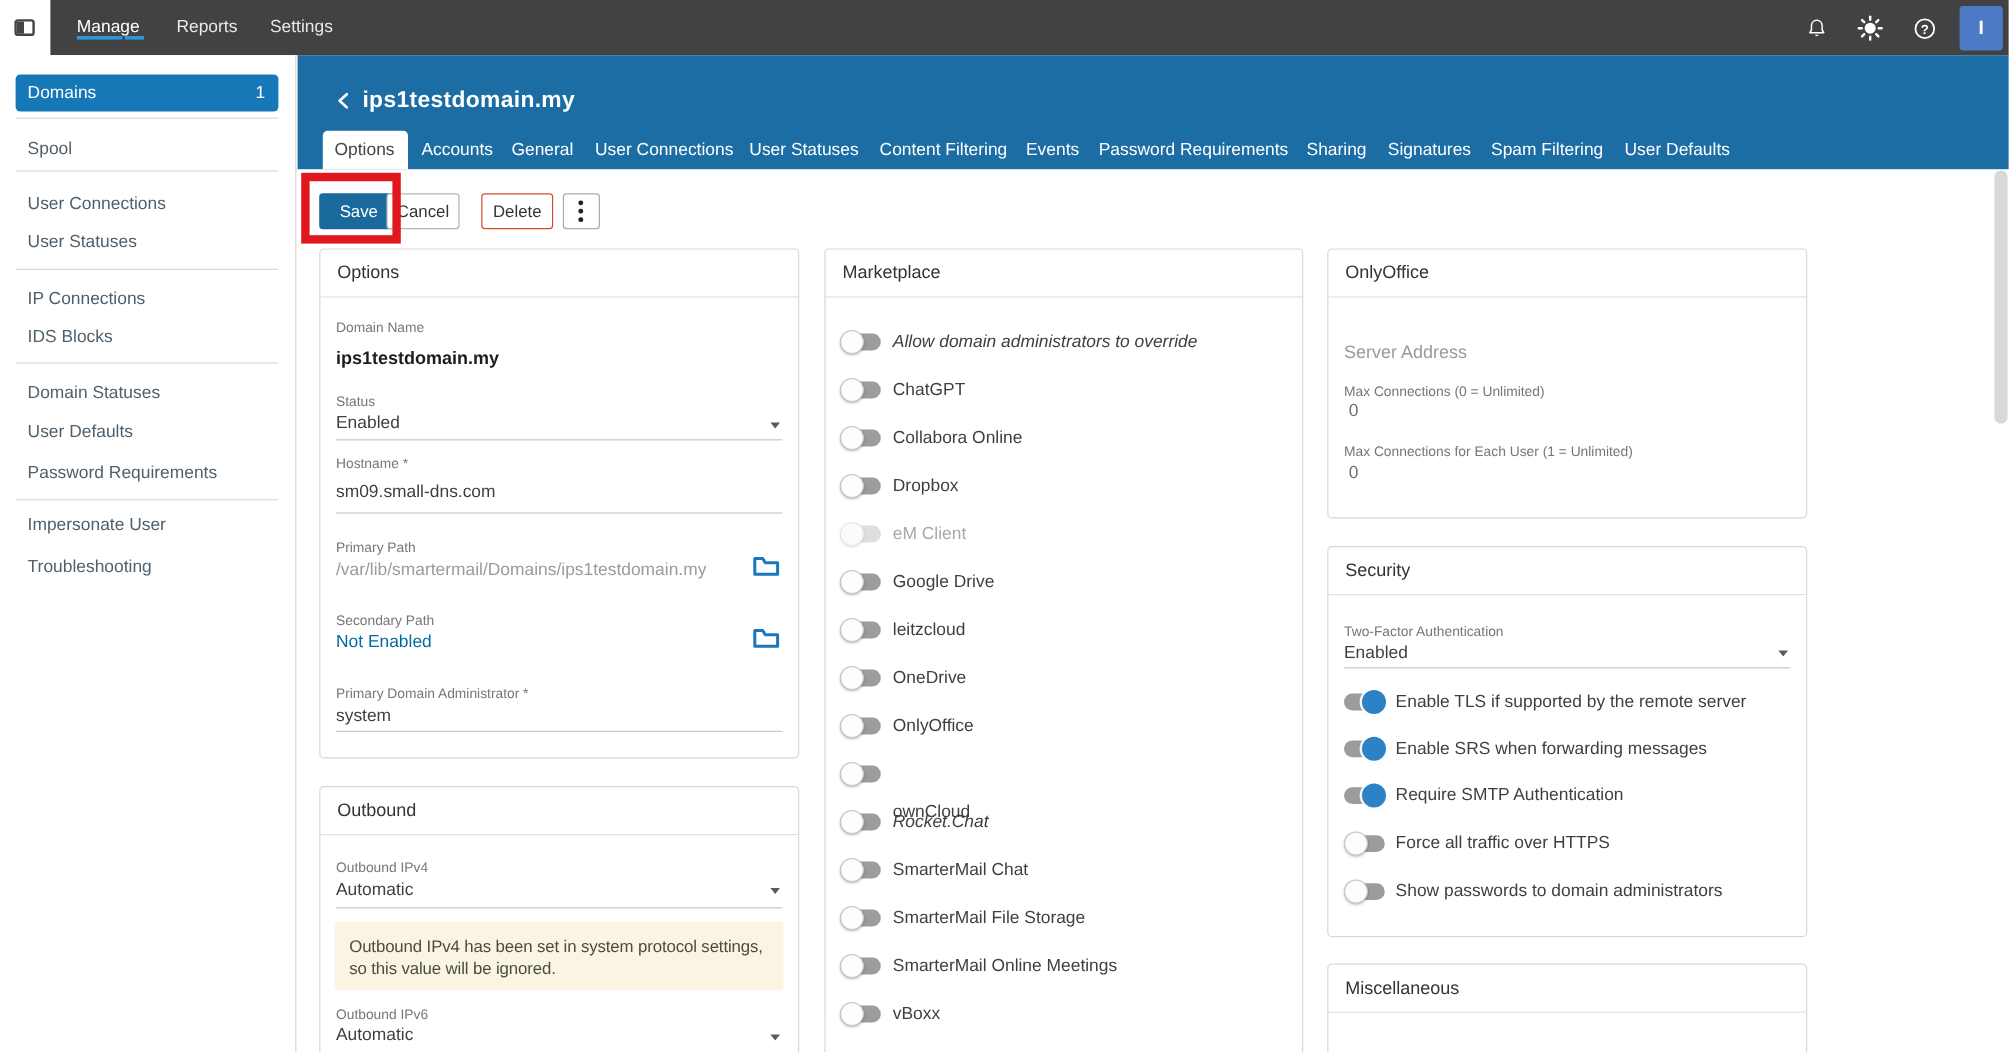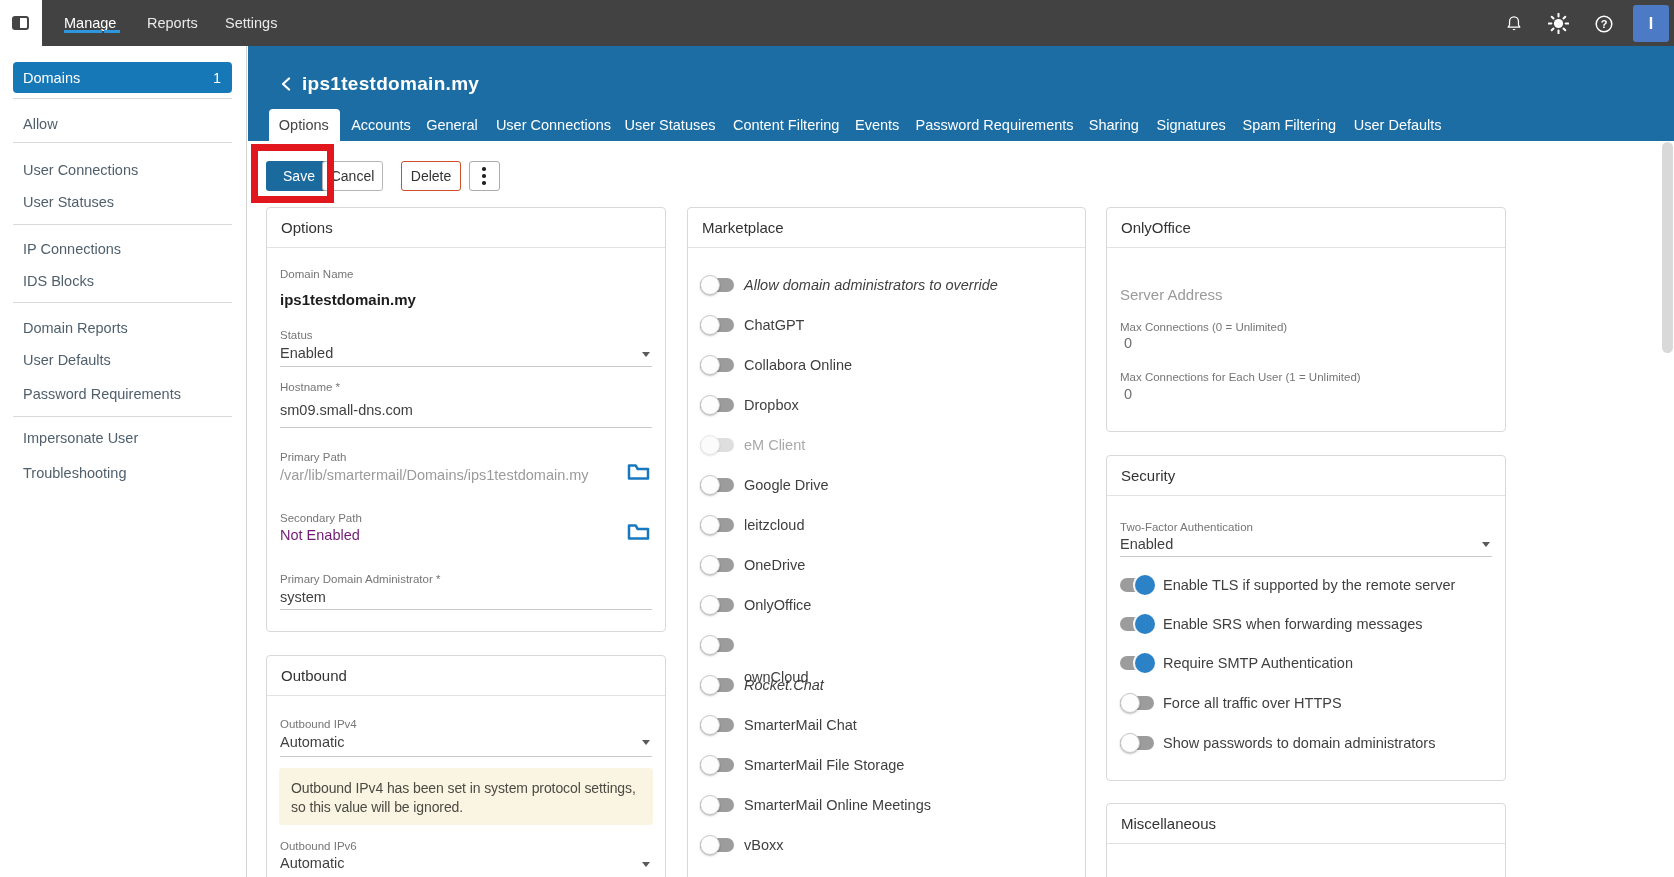--- a/index.html
+++ b/index.html
@@ -58,29 +58,29 @@
   <circle cx="9" cy="9" r="7.8" fill="none" stroke="#fff" stroke-width="1.5"></circle>
   <text x="9" y="13" font-size="11" font-weight="bold" fill="#fff" text-anchor="middle" font-family="Liberation Sans">?</text>
 </svg>
 <div class="abs" style="left:1633px;top:5px;width:36px;height:37px;border-radius:3px;background:#4d7ac4;color:#fff;font-size:16px;font-weight:bold;display:flex;align-items:center;justify-content:center;">I</div>
 
 <div class="abs" style="left:0;top:46px;width:246px;height:831px;background:#fff;border-right:1px solid #d4d4d4;"></div>
 <div class="abs" style="left:13px;top:62px;width:219px;height:31px;background:#1778b7;border-radius:4px;"></div>
 <div class="t" style="left:23px;top:78px;color:#fff;">Domains</div>
 <div class="t" style="left:213px;top:78px;color:#fff;">1</div>
 <div class="sep" style="top:98px;"></div>
-<div class="t sbi" style="left:23px;top:124px;">Allow</div>
+<div class="t sbi" style="left:23px;top:124px;">Spool</div>
 <div class="sep" style="top:142px;"></div>
 <div class="t sbi" style="left:23px;top:169.5px;">User Connections</div>
 <div class="t sbi" style="left:23px;top:202px;">User Statuses</div>
 <div class="sep" style="top:224px;"></div>
 <div class="t sbi" style="left:23px;top:249px;">IP Connections</div>
 <div class="t sbi" style="left:23px;top:281px;">IDS Blocks</div>
 <div class="sep" style="top:302px;"></div>
-<div class="t sbi" style="left:23px;top:328px;">Domain Reports</div>
+<div class="t sbi" style="left:23px;top:328px;">Domain Statuses</div>
 <div class="t sbi" style="left:23px;top:360px;">User Defaults</div>
 <div class="t sbi" style="left:23px;top:394px;">Password Requirements</div>
 <div class="sep" style="top:416px;"></div>
 <div class="t sbi" style="left:23px;top:438px;">Impersonate User</div>
 <div class="t sbi" style="left:23px;top:473px;">Troubleshooting</div>
 
 <div class="abs" style="left:248px;top:46px;width:1426px;height:94.5px;background:#1b6da4;"></div>
 <svg class="abs" style="left:281px;top:77px;" width="10" height="14" viewBox="0 0 10 14">
   <polyline points="8,1.5 2,7 8,12.5" fill="none" stroke="#fff" stroke-width="2.2" stroke-linecap="round" stroke-linejoin="round"></polyline>
 </svg>
@@ -125,21 +125,21 @@
 <div class="hl" style="left:280px;top:365.5px;width:372px;"></div>
 <div class="lbl" style="left:280px;top:387px;">Hostname *</div>
 <div class="t" style="left:280px;top:409.5px;">sm09.small-dns.com</div>
 <div class="hl" style="left:280px;top:427px;width:372px;"></div>
 <div class="lbl" style="left:280px;top:457px;">Primary Path</div>
 <div class="t" style="left:280px;top:475px;color:#9b9b9b;">/var/lib/smartermail/Domains/ips1testdomain.my</div>
 <svg class="abs" style="left:627px;top:462.5px;" width="23" height="18" viewBox="0 0 23 18">
   <path d="M2 2.4 h6.6 l2.1 3.6 h10.3 v9.6 h-19 z" fill="none" stroke="#1878bf" stroke-width="2.5" stroke-linejoin="round"></path>
 </svg>
 <div class="lbl" style="left:280px;top:517.5px;">Secondary Path</div>
-<div class="t" style="left:280px;top:535px;color:#701a75;">Not Enabled</div>
+<div class="t" style="left:280px;top:535px;color:#0369a1;">Not Enabled</div>
 <svg class="abs" style="left:627px;top:522.5px;" width="23" height="18" viewBox="0 0 23 18">
   <path d="M2 2.4 h6.6 l2.1 3.6 h10.3 v9.6 h-19 z" fill="none" stroke="#1878bf" stroke-width="2.5" stroke-linejoin="round"></path>
 </svg>
 <div class="lbl" style="left:280px;top:579px;">Primary Domain Administrator *</div>
 <div class="t" style="left:280px;top:596.5px;">system</div>
 <div class="hl" style="left:280px;top:609px;width:372px;"></div>
 
 <div class="card" style="left:266px;top:655px;width:400px;height:240px;">
   <div class="chead">Outbound</div>
     <div class="chl"></div>

